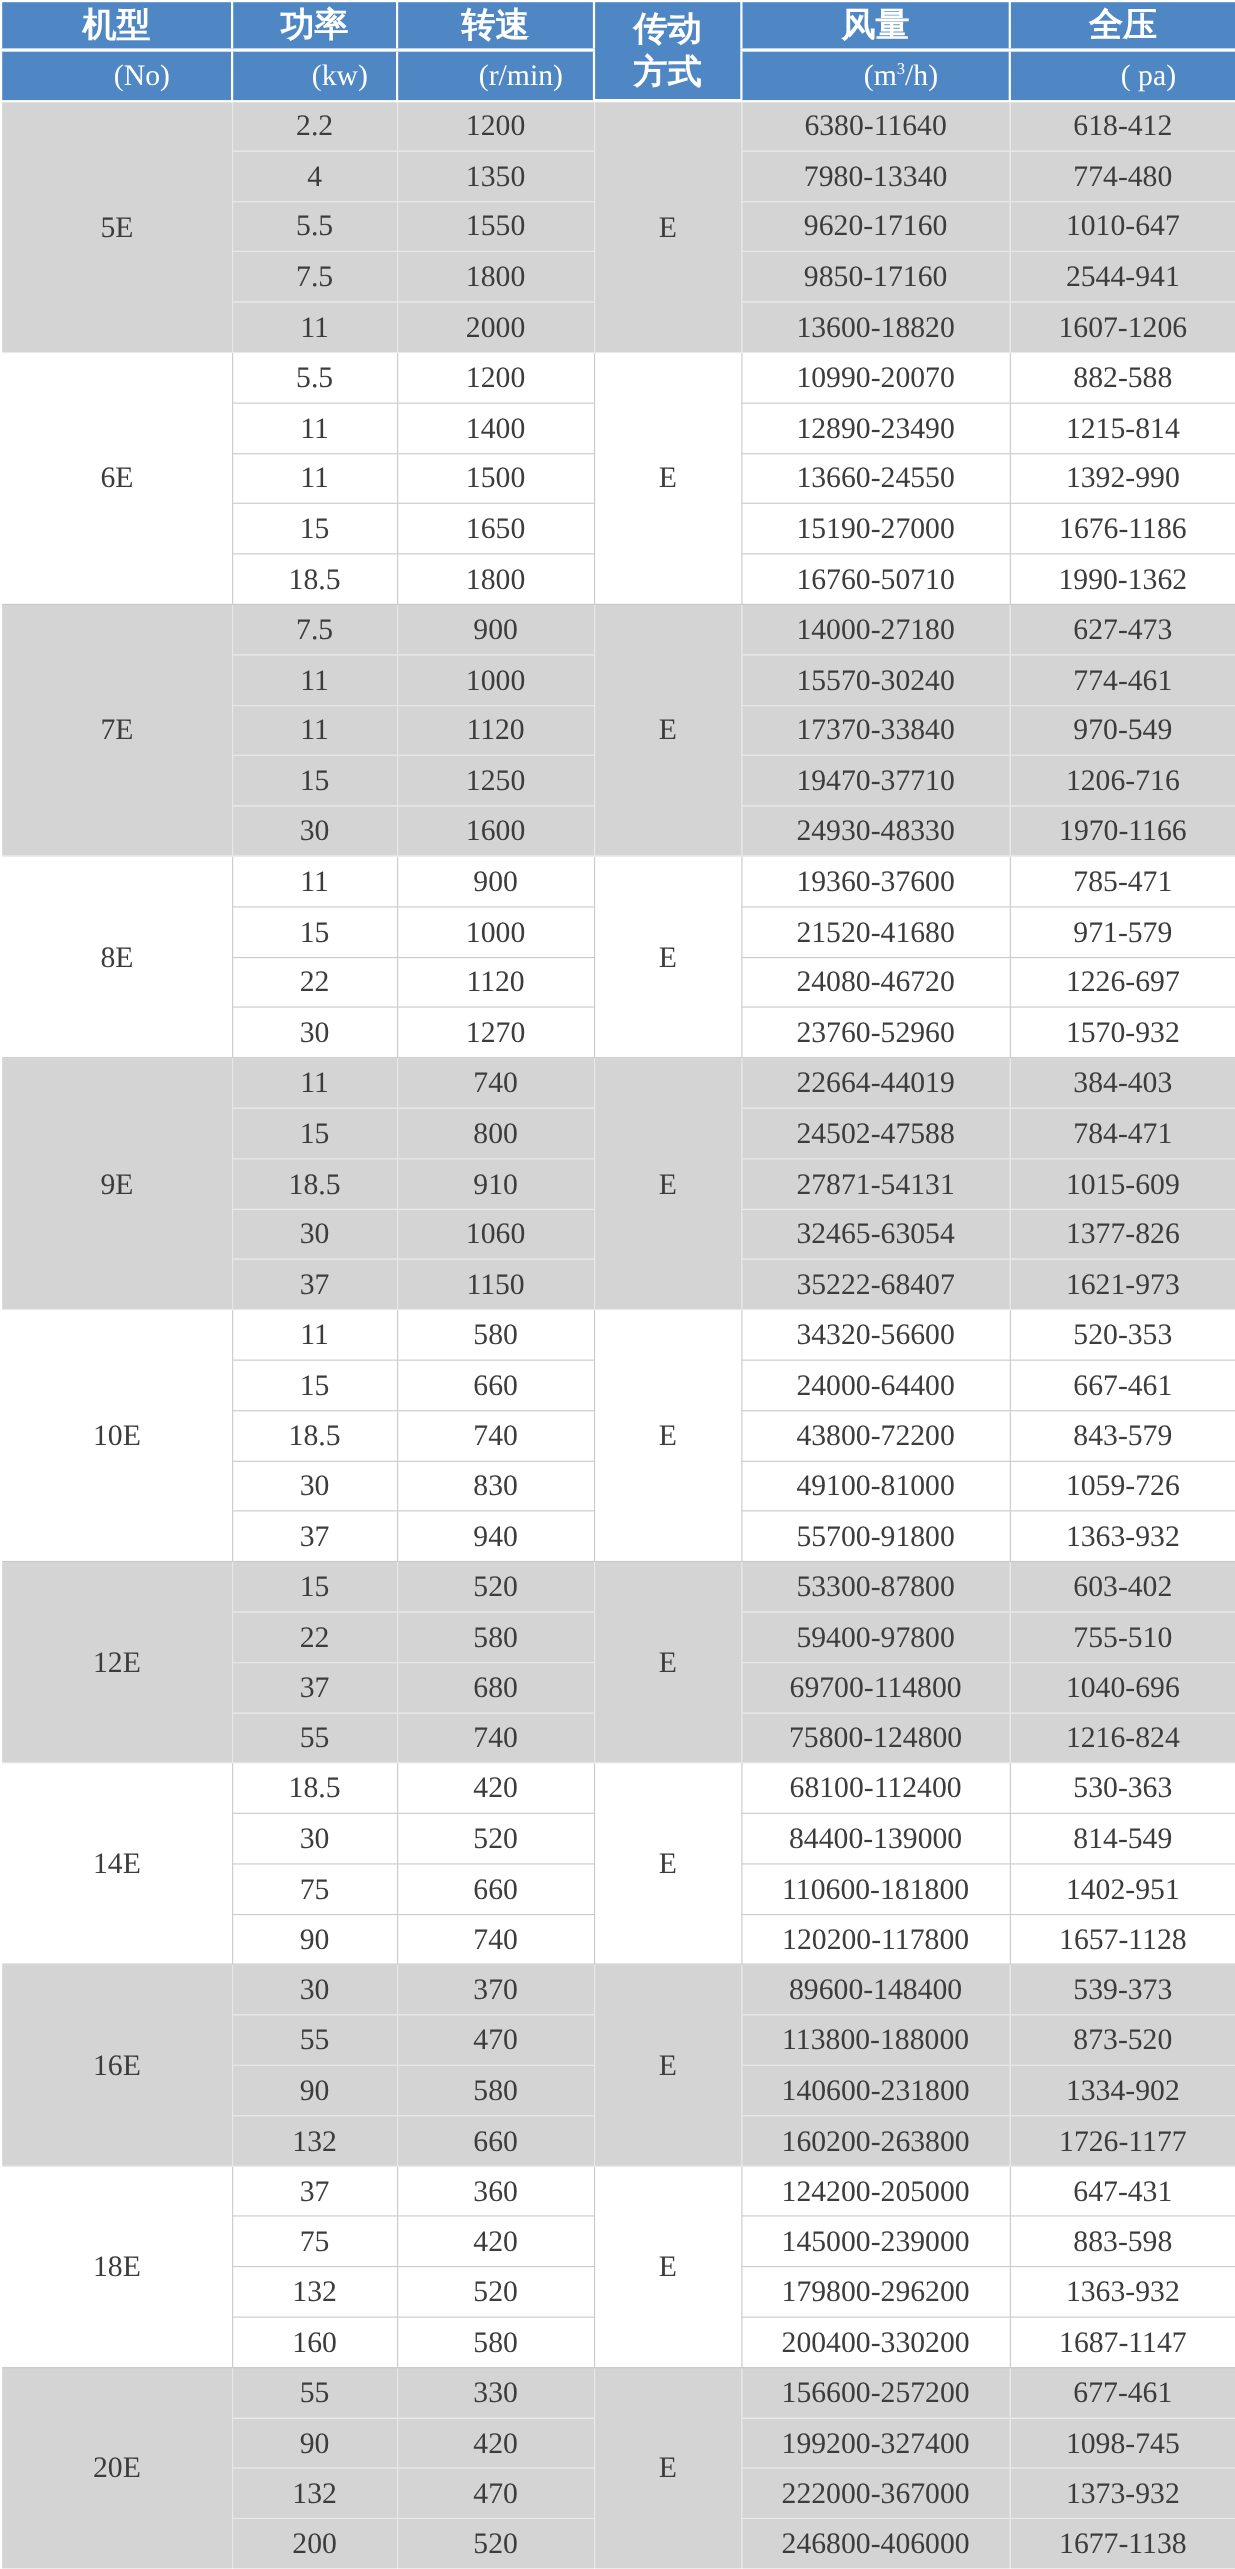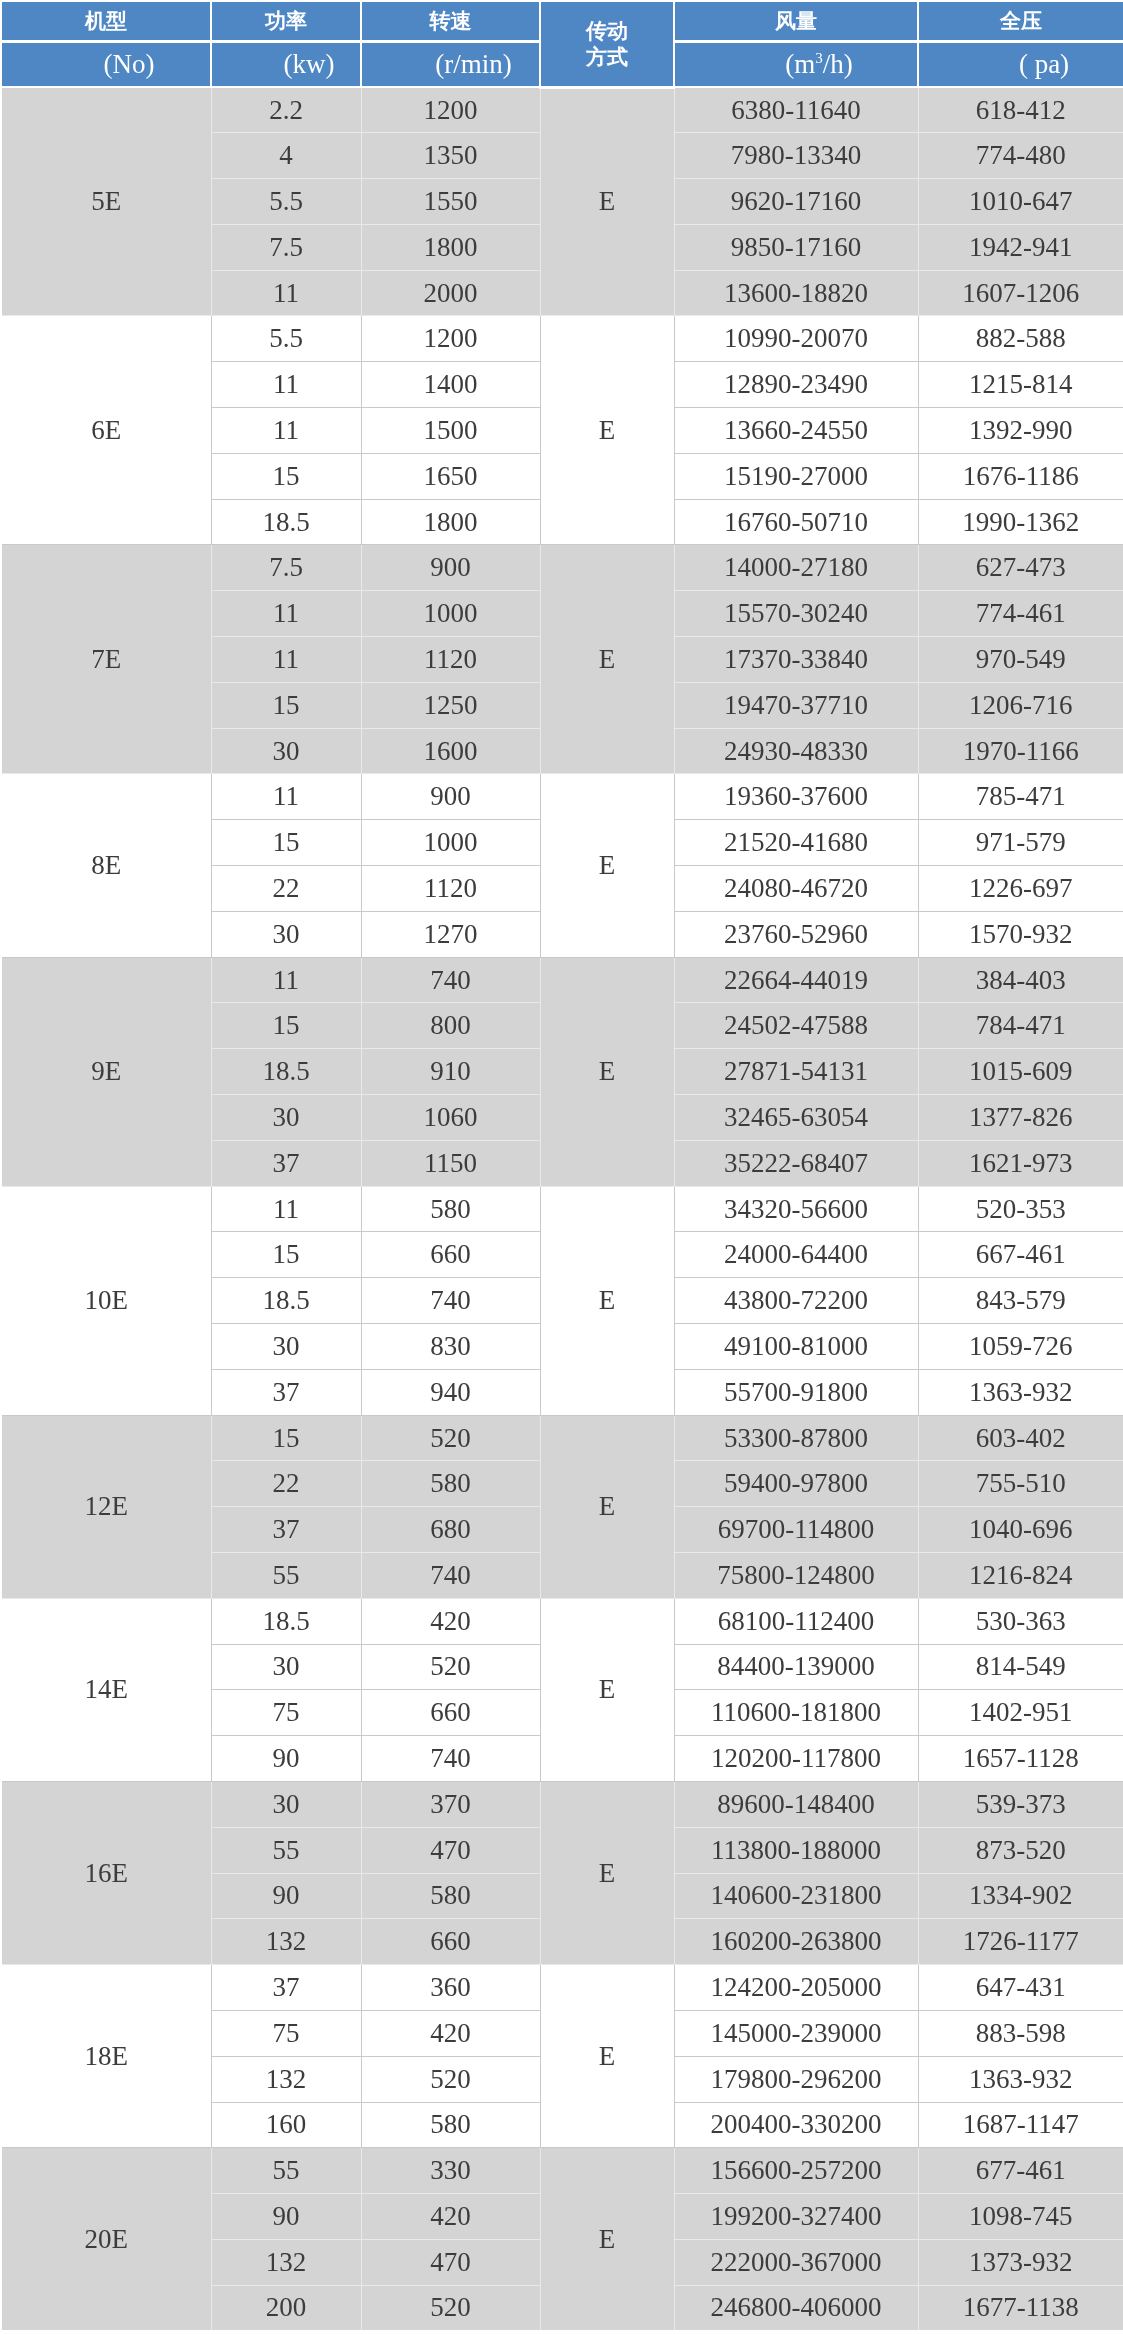--- a/index.html
+++ b/index.html
@@ -16,21 +16,21 @@
   }
   
   thead th {
     background: #4e87c3;
     color: #ffffff;
     font-weight: normal;
     border: 2px solid #ffffff;
     text-align: center;
     vertical-align: middle;
   }
-  thead tr.zh-row th { height: 40px; font-size: 21px; font-weight: 600; }
+  thead tr.zh-row th { height: 40px; font-size: 31px; font-weight: 600; }
   thead tr.unit-row th { height: 46px; padding-left: 46px; }
   thead tr.zh-row th { border-bottom-width: 3px; }
   .unit {
     font-family: "Liberation Serif", serif;
     font-size: 27px;
     font-weight: normal;
   }
   .sup {
     font-size: 15px;
     vertical-align: super;
@@ -106,21 +106,21 @@
       <tr class="g">
         <td>5.5</td>
         <td>1550</td>
         <td>9620-17160</td>
         <td>1010-647</td>
       </tr>
       <tr class="g">
         <td>7.5</td>
         <td>1800</td>
         <td>9850-17160</td>
-        <td>1942-941</td>
+        <td>2544-941</td>
       </tr>
       <tr class="g">
         <td>11</td>
         <td>2000</td>
         <td>13600-18820</td>
         <td>1607-1206</td>
       </tr>
       <tr class="w">
         <td rowspan="5">6E</td>
         <td>5.5</td>

